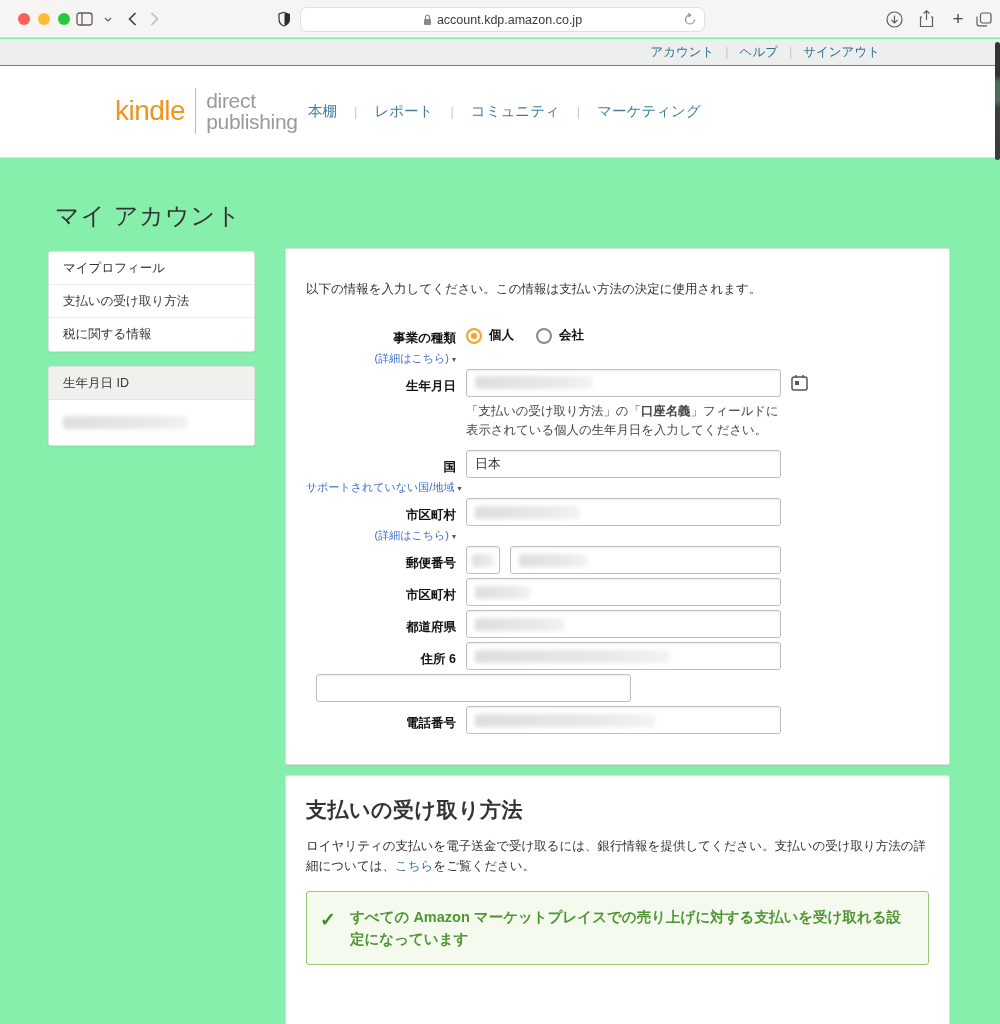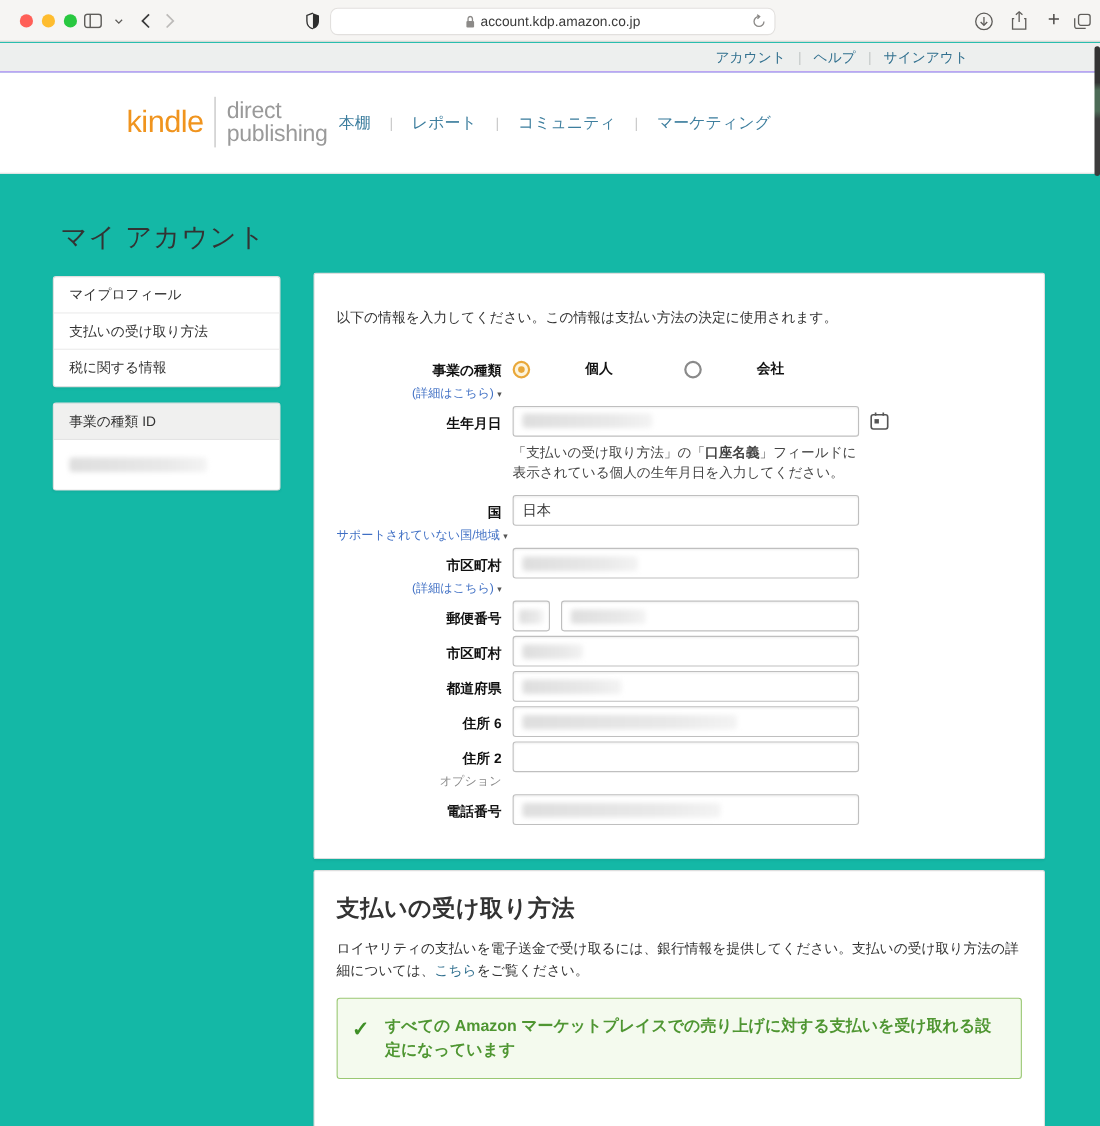--- a/index.html
+++ b/index.html
@@ -1,18 +1,18 @@
 <!DOCTYPE html>
 <html><head>
 <meta charset="utf-8">
 <style>
   * { margin:0; padding:0; box-sizing:border-box; }
   html,body { width:1000px; }
   body { font-family:"Liberation Sans", sans-serif; color:#333; background:#fff; }
-  #screen { position:relative; width:1000px; height:1024px; overflow:hidden; background:#14b8a6; }
+  #screen { position:relative; width:1000px; height:1024px; overflow:hidden; background:#86efac; }
 
   
   .browser-bar { position:absolute; top:0; left:0; width:1000px; height:38px;
     background:#f6f5f3; border-bottom:1px solid #d8d6d4; }
   .traffic { position:absolute; top:13px; width:12px; height:12px; border-radius:50%; }
   .t-red { left:18px; background:#ff5f57; }
   .t-yellow { left:38px; background:#febc2e; }
   .t-green { left:58px; background:#28c840; }
   .chrome-ic { position:absolute; top:9px; width:20px; height:20px; display:flex;
     align-items:center; justify-content:center; color:#5f5d5a; }
@@ -78,21 +78,21 @@
   .flabel { width:150px; flex:none; text-align:right; padding-top:6px; line-height:1.25; }
   .flabel .lbl { font-size:12.5px; font-weight:bold; color:#111; white-space:nowrap; }
   .flabel .note { font-size:11px; color:#8a8a8a; }
   .sublink { font-size:11px; color:#3f6fc4; text-decoration:none; white-space:nowrap; cursor:pointer; }
   .sublink .caret { color:#555; font-size:8px; }
   .fctrl { margin-left:10px; width:315px; position:relative; }
   .tbox { width:315px; height:28px; border:1px solid #bfbfbf; border-radius:3px; background:#fff;
     box-shadow:inset 0 1px 2px rgba(0,0,0,0.07); display:flex; align-items:center;
     padding:0 8px; font-size:13px; color:#333; margin-bottom:2px; }
   input.tbox { outline:none; }
-  .radio-row { display:flex; align-items:center; height:30px;gap:43px; }
+  .radio-row { display:flex; align-items:center; height:30px; }
   .radio { width:16px; height:16px; border-radius:50%; flex:none; margin-right:7px; position:relative; }
   .radio.sel { border:2px solid #e9a83a; background:#fdf4dc; }
   .radio.sel::after { content:""; position:absolute; left:3px; top:3px; width:6px; height:6px;
     border-radius:50%; background:#e9a83a; }
   .radio.unsel { border:2px solid #8a8a8a; background:#fff; }
   .radio-lbl { font-size:12.5px; font-weight:bold; color:#111; margin-right:22px; }
   .help { font-size:12.4px; color:#444; line-height:1.55; margin:5px 0 8px; width:322px; }
   .cal-ic { position:absolute; left:324px; top:4px; color:#555; cursor:pointer; }
   .zip-wrap { display:flex; }
   .tbox.zip1 { width:34px; margin-right:10px; padding:0 5px; }
@@ -215,21 +215,21 @@
 
   <div class="page-title">マイ アカウント</div>
 
   <div class="sidebar">
     <div class="side-card">
       <div class="side-item">マイプロフィール</div>
       <div class="side-item">支払いの受け取り方法</div>
       <div class="side-item">税に関する情報</div>
     </div>
     <div class="side-card acct-card">
-      <div class="acct-head">事業の種類 ID</div>
+      <div class="acct-head">生年月日 ID</div>
       <div class="acct-val">
         <span class="pill" style="width:125px;"></span>
       </div>
     </div>
   </div>
 
   <div class="main-col">
 
     <div class="card">
       <div class="sub">以下の情報を入力してください。この情報は支払い方法の決定に使用されます。</div>
@@ -326,24 +326,20 @@
         <div class="form-row">
           <div class="flabel"><span class="lbl">住所 6</span></div>
           <div class="fctrl">
             <div class="tbox">
               <span class="pill" style="width:195px;"></span>
             </div>
           </div>
         </div>
 
         <div class="form-row">
-          <div class="flabel">
-            <span class="lbl">住所 2</span><br>
-            <span class="note">オプション</span>
-          </div>
           <div class="fctrl">
             <div class="tbox"></div>
           </div>
         </div>
 
         <div class="form-row" style="margin-bottom:8px;">
           <div class="flabel"><span class="lbl">電話番号</span></div>
           <div class="fctrl">
             <div class="tbox">
               <span class="pill" style="width:180px;"></span>

